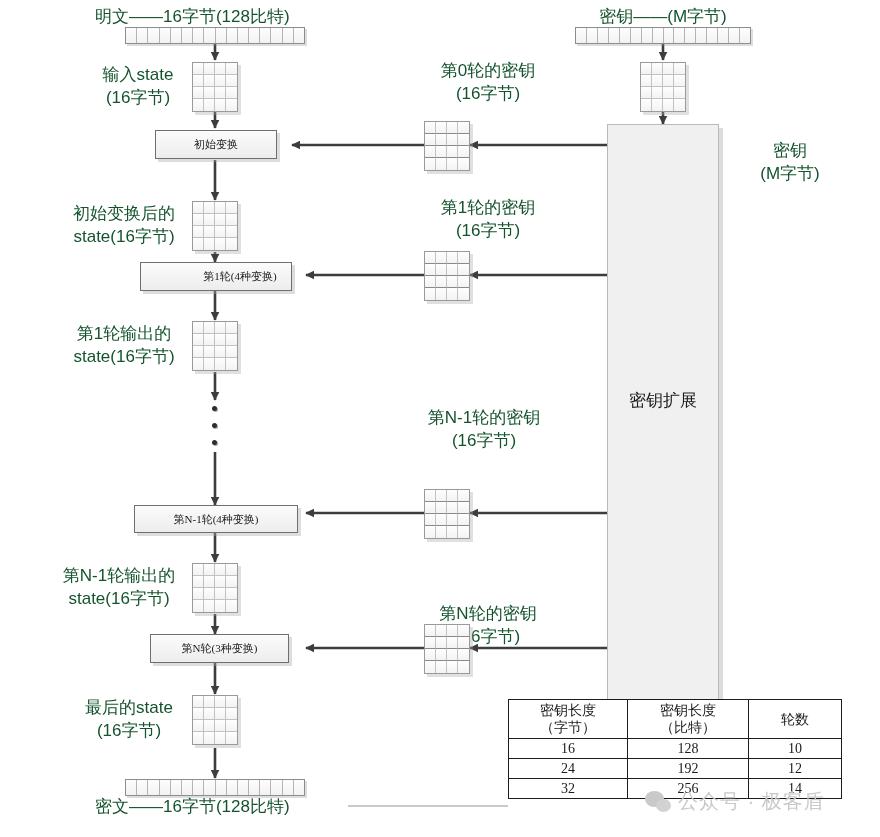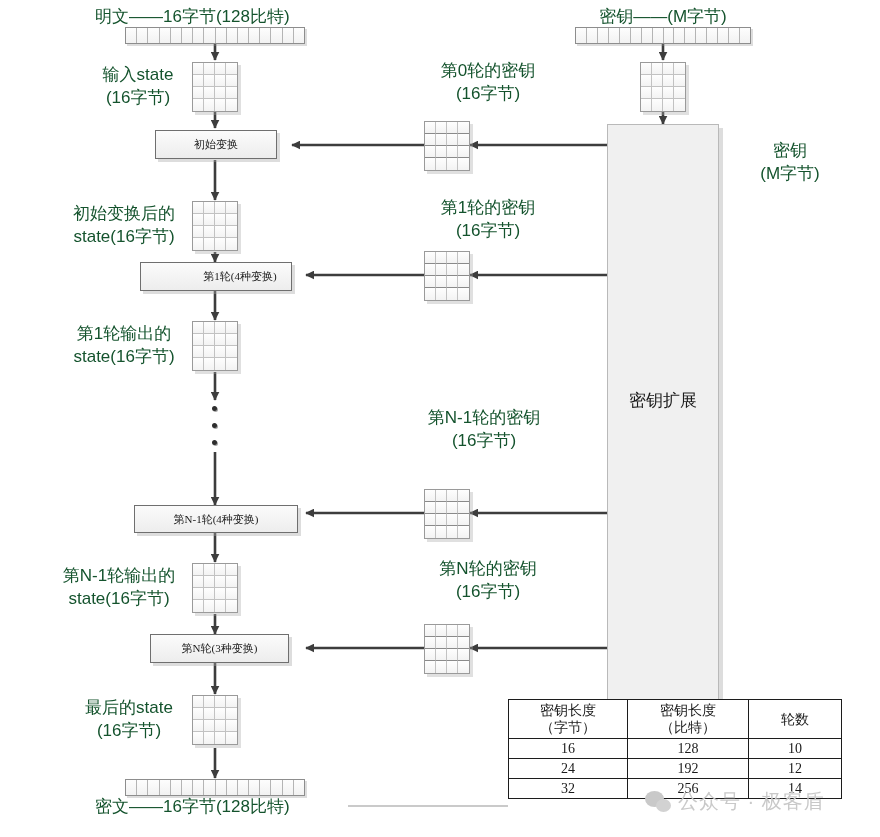--- a/index.html
+++ b/index.html
@@ -454,21 +454,21 @@
     <span></span>
       <span></span>
       <span></span>
       <span></span>
     <span></span>
       <span></span>
       <span></span>
       <span></span>
   </div>
 
-  <div class="lbl two" style="left:368px; top:557px; width:240px; text-align:center;">
+  <div class="lbl two" style="left:368px; top:602px; width:240px; text-align:center;">
     <div>第N轮的密钥</div>
     <div>(16字节)</div>
   </div>
   <div class="stategrid keyg" style="left:424px; top:624px;">
     <span></span>
       <span></span>
       <span></span>
       <span></span>
     <span></span>
       <span></span>

